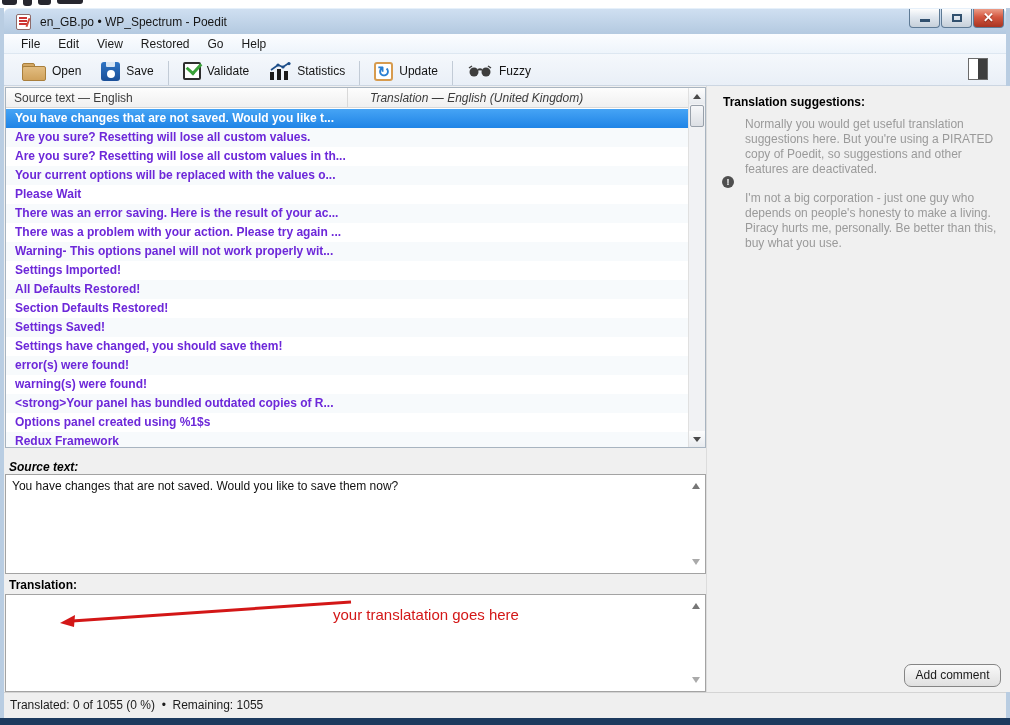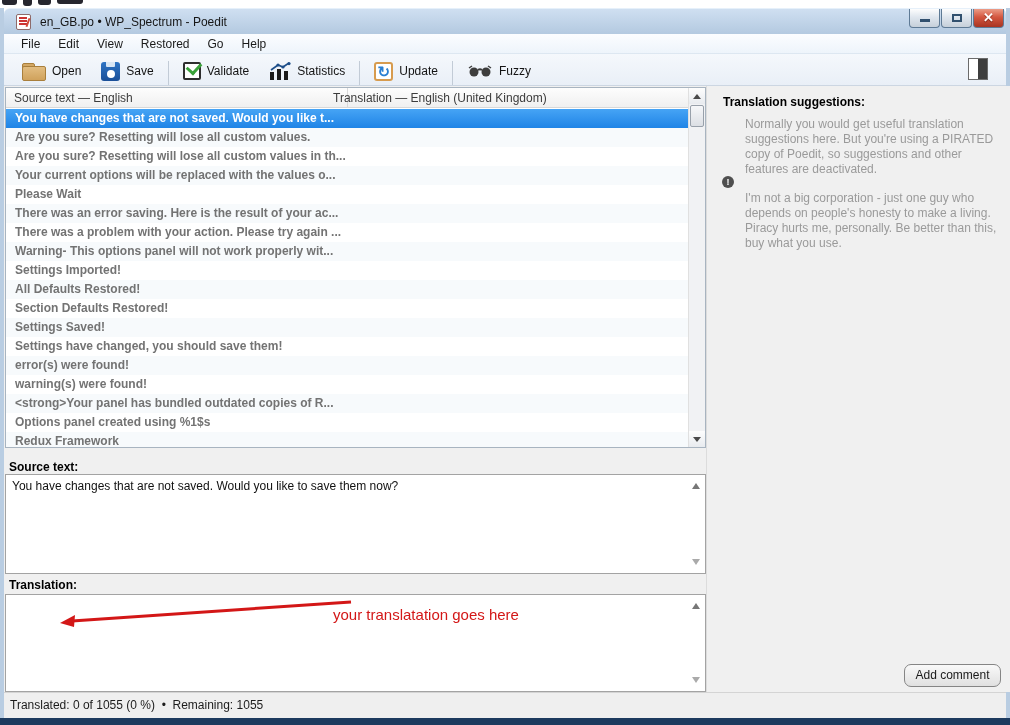--- a/index.html
+++ b/index.html
@@ -76,43 +76,43 @@
 
   
   .content-bg{position:absolute;left:4px;top:86px;width:1002px;height:606px;background:#f0f0f0;}
 
   
   .list-panel{position:absolute;left:5px;top:87px;width:701px;height:361px;
     background:#fff;border:1px solid #a8b4c0;overflow:hidden;}
   .list-header{position:absolute;left:0;top:0;right:17px;height:20px;
     background:linear-gradient(#fdfdfd,#f0f0f0);border-bottom:1px solid #d8d8d8;}
   .col1-label{position:absolute;left:8px;top:3px;font-size:12px;color:#3c3c3c;}
-  .col2-label{position:absolute;left:327px;top:3px;font-size:12px;color:#3c3c3c;}
+  .col2-label{position:absolute;left:364px;top:3px;font-size:12px;color:#3c3c3c;font-style:italic;}
   .col-divider{position:absolute;left:341px;top:0;width:1px;height:20px;background:#d9d9d9;}
   .rows{position:absolute;left:0;top:21px;right:17px;bottom:0;overflow:hidden;}
-  .row{height:19px;line-height:19px;font-size:12px;font-weight:bold;color:#737373;
+  .row{height:19px;line-height:19px;font-size:12px;font-weight:bold;color:#6d28d9;
     padding-left:9px;white-space:nowrap;overflow:hidden;}
   .row.alt{background:#f7fafc;}
   .row.selected{background:linear-gradient(#46a4f5,#1f84e6);color:#fff;}
 
   
   .v-scrollbar{position:absolute;right:0;top:0;bottom:0;width:17px;background:#f1f2f4;border-left:1px solid #e0e0e0;}
   .sb-arrow{position:absolute;left:0;width:16px;height:16px;background:linear-gradient(#fdfdfd,#e8ebef);}
   .sb-up{top:0;}
   .sb-down{bottom:0;}
   .tri-up{position:absolute;left:4px;top:6px;width:0;height:0;
     border-left:4px solid transparent;border-right:4px solid transparent;border-bottom:5px solid #4a4a4a;}
   .tri-down{position:absolute;left:4px;top:6px;width:0;height:0;
     border-left:4px solid transparent;border-right:4px solid transparent;border-top:5px solid #4a4a4a;}
   .sb-thumb{position:absolute;left:1px;top:17px;width:14px;height:22px;
     background:linear-gradient(#f6f7f9,#dcdfe4);border:1px solid #98a0aa;border-radius:2px;}
 
   
   .panel-label{position:absolute;left:9px;font-size:12px;font-weight:bold;color:#000;}
-  .source-label{top:460px;}
+  .source-label{top:460px;font-style:italic;}
   .translation-label{top:578px;}
   .text-box{position:absolute;left:5px;width:701px;background:#fff;border:1px solid #a3a3a3;}
   .source-box{top:474px;height:100px;}
   .translation-box{top:594px;height:98px;}
   .box-text{position:absolute;left:6px;top:4px;font-size:12px;color:#111;line-height:15px;}
   .mini-up{position:absolute;right:5px;top:8px;width:0;height:0;
     border-left:4px solid transparent;border-right:4px solid transparent;border-bottom:6px solid #777;}
   .mini-down{position:absolute;right:5px;bottom:8px;width:0;height:0;
     border-left:4px solid transparent;border-right:4px solid transparent;border-top:6px solid #aaa;}
 

